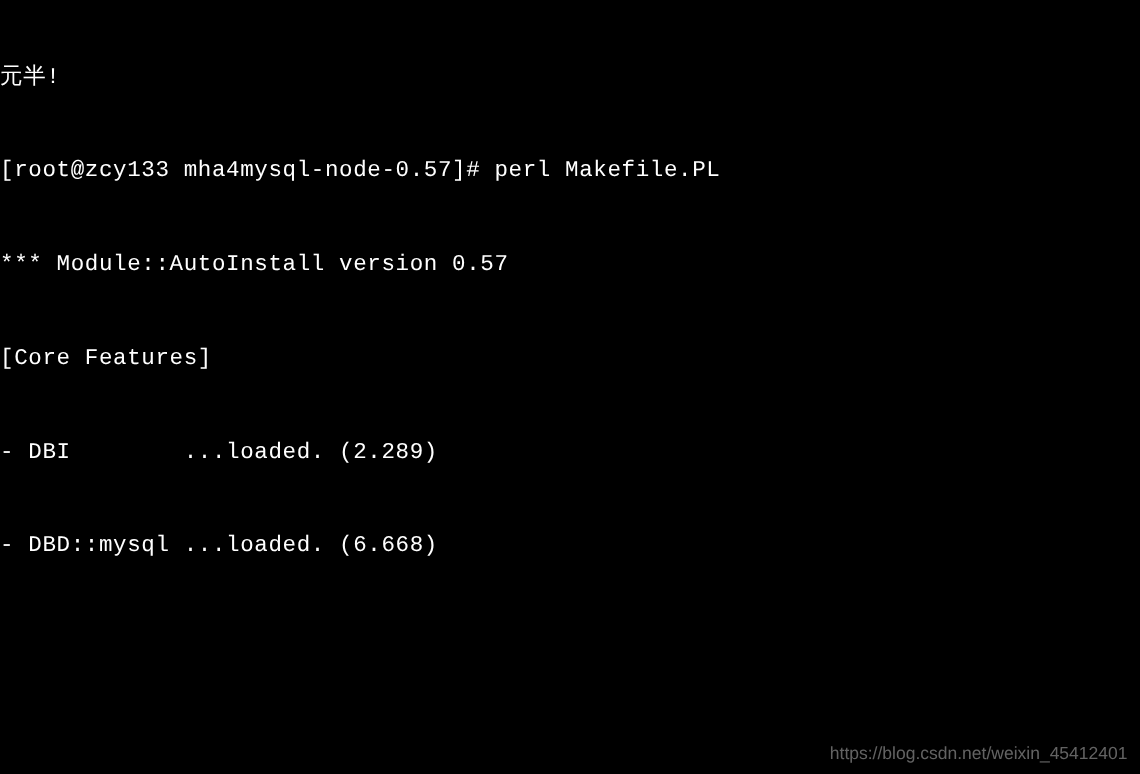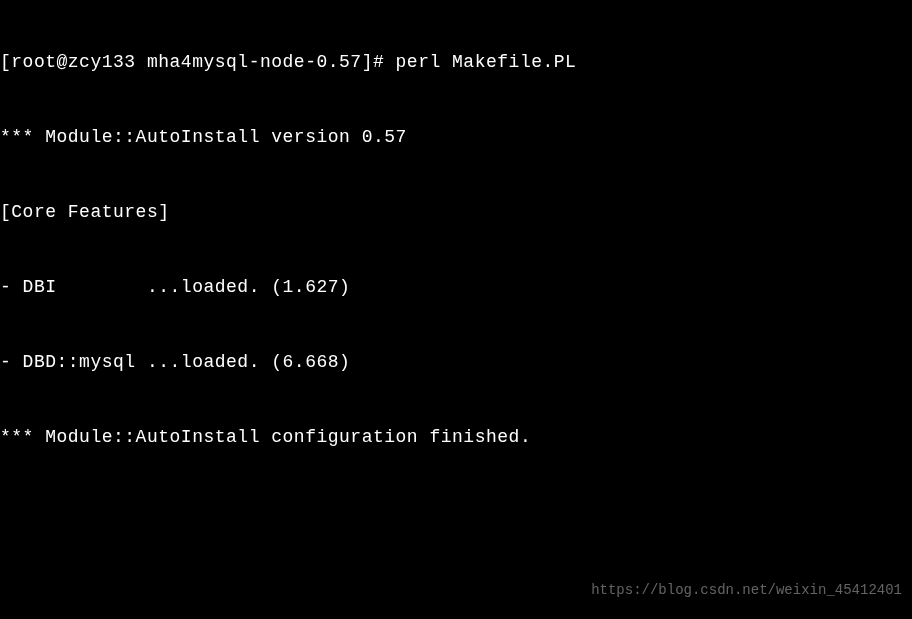--- a/index.html
+++ b/index.html
@@ -23,38 +23,38 @@
     .terminal {
       white-space: pre;
       font-family: inherit;
     }
     .line {
       display: block;
       white-space: pre;
     }
     .watermark {
       position: absolute;
-      bottom: 16px;
+      bottom: 4px;
       right: 10px;
       color: rgba(180, 180, 180, 0.55);
       font-size: 14px;
-      font-family: Liberation Mono, monospace;
+      font-family: Liberation Sans, sans-serif;
       letter-spacing: 0;
     }
   </style>
 </head>
 <body>
 
 <div class="terminal">
+  <span class="line">元半!</span>
   <span class="line">[root@zcy133 mha4mysql-node-0.57]# perl Makefile.PL</span>
   <span class="line">*** Module::AutoInstall version 0.57</span>
   <span class="line">[Core Features]</span>
-  <span class="line">- DBI        ...loaded. (1.627)</span>
+  <span class="line">- DBI        ...loaded. (2.289)</span>
   <span class="line">- DBD::mysql ...loaded. (6.668)</span>
-  <span class="line">*** Module::AutoInstall configuration finished.</span>
   
   
   
   
   
   
   
   
   
   

